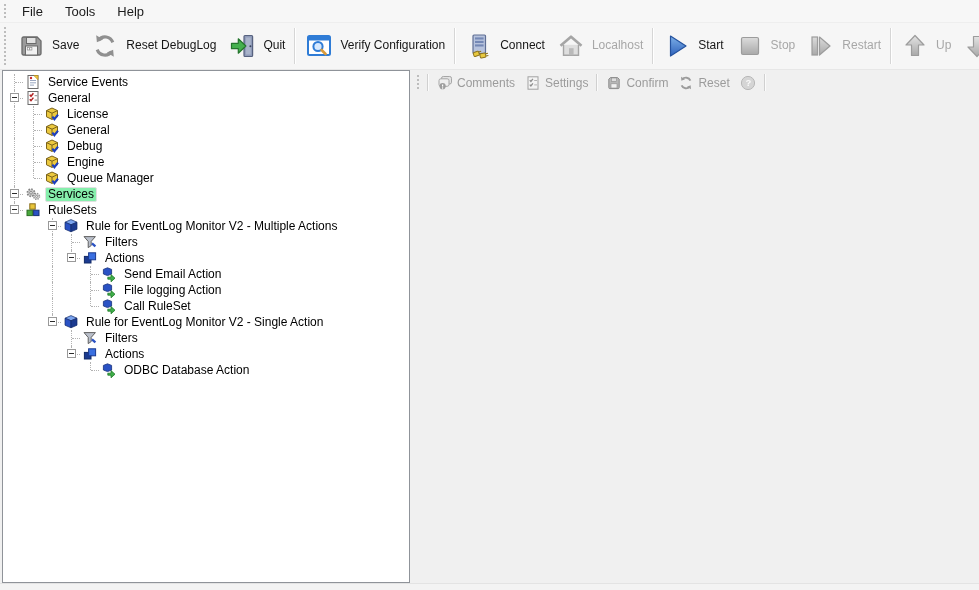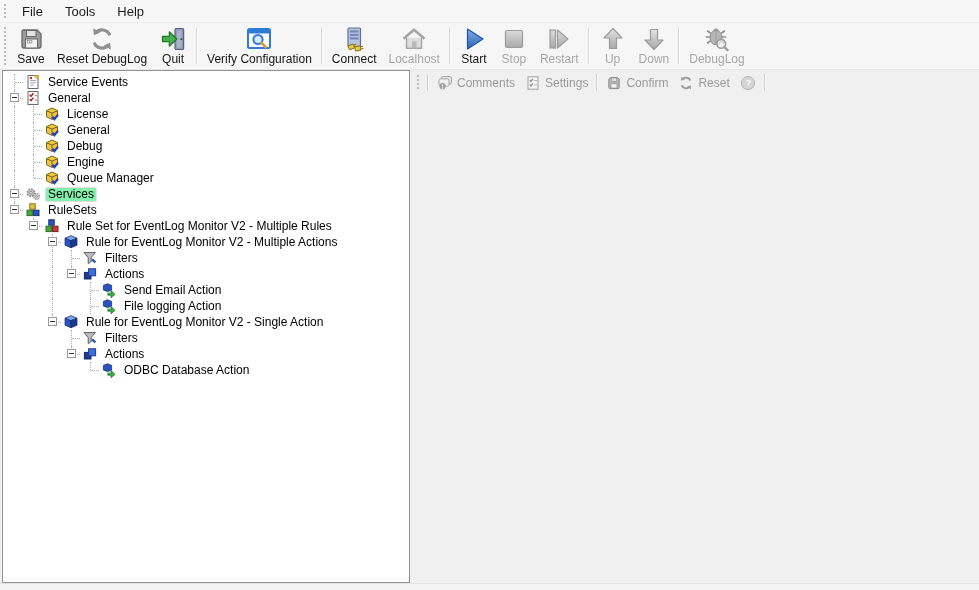--- a/index.html
+++ b/index.html
@@ -22,22 +22,22 @@
   }
   .menu-items{display:flex;align-items:center}
   .menu-item{padding:2px 11px;font-size:13px;color:#1c1c1c;white-space:nowrap;cursor:default}
 
   
   .toolbar{
     height:47px;flex:none;display:flex;align-items:stretch;
     background:#f6f6f6;border-bottom:1px solid #e7e7e7;padding-left:2px;box-sizing:border-box;
   }
   .tb-items{display:flex;align-items:stretch}
-  .tb-btn{display:flex;flex-direction:column;align-items:center;
-    padding:2px 6px 3px;gap:0;cursor:default}
+  .tb-btn{display:flex;flex-direction:row;align-items:center;
+    padding:2px 6px 3px;gap:7px;cursor:default}
   .tb-ico{width:28px;height:28px;display:block;flex:none}
   .tb-ico svg{width:28px;height:28px;display:block}
   .tb-lbl{font-size:12px;color:#161616;white-space:nowrap;line-height:13px}
   .tb-btn.disabled .tb-lbl{color:#a7a7a7}
   .tb-sep{width:0;border-left:1px solid #d6d6d6;border-right:1px solid #ffffff;margin:5px 3px;flex:none}
 
   
   .content{flex:1;display:flex;min-height:0}
   .tree-panel{
     width:408px;flex:none;margin-left:2px;background:#ffffff;
@@ -381,34 +381,20 @@
             <svg viewBox="0 0 16 16">
               <rect x="4.8" y="1.8" width="5.4" height="5.4" fill="#e8c53a" stroke="#8a6d1c"></rect>
               <rect x="2" y="8.2" width="5.4" height="5.4" fill="#49a83d" stroke="#2c6e24"></rect>
               <rect x="8.6" y="8.2" width="5.4" height="5.4" fill="#2a52c4" stroke="#183275"></rect>
             </svg>
           </span>
           <span class="t-lbl">RuleSets</span>
         </div>
         <div class="tree-row">
           <span class="cell none"></span>
-          <span class="cell end">
-            <span class="expbox"></span>
-          </span>
-          <span class="t-ico">
-            <svg viewBox="0 0 16 16">
-              <rect x="4.8" y="1.8" width="5.4" height="5.4" fill="#2a52c4" stroke="#183275"></rect>
-              <rect x="2" y="8.2" width="5.4" height="5.4" fill="#49a83d" stroke="#2c6e24"></rect>
-              <rect x="8.6" y="8.2" width="5.4" height="5.4" fill="#c23a3a" stroke="#7a1e1e"></rect>
-            </svg>
-          </span>
-          <span class="t-lbl">Rule Set for EventLog Monitor V2 - Multiple Rules</span>
-        </div>
-        <div class="tree-row">
-          <span class="cell none"></span>
           <span class="cell none"></span>
           <span class="cell branch">
             <span class="expbox"></span>
           </span>
           <span class="t-ico">
             <svg viewBox="0 0 16 16">
               <path d="M8 1.6l6 2.6L8 6.8 2 4.2z" fill="#7aa3ee" stroke="#122a66" stroke-width=".7"></path>
               <path d="M2 4.2l6 2.6v7L2 11.2z" fill="#2a52c4" stroke="#122a66" stroke-width=".7"></path>
               <path d="M14 4.2L8 6.8v7l6-2.6z" fill="#1b3a8f" stroke="#122a66" stroke-width=".7"></path>
             </svg>
@@ -463,20 +449,34 @@
           <span class="cell v"></span>
           <span class="cell none"></span>
           <span class="cell branch"></span>
           <span class="t-ico">
             <svg viewBox="0 0 16 16">
               <path d="M2.4 3.4L6.5 1.8l4.1 1.6v4.6L6.5 9.6 2.4 8z" fill="#2a52c4" stroke="#16307a" stroke-width=".8"></path>
               <path d="M6.8 11.2h3.2V8.6l4 3.6-4 3.6v-2.6H6.8z" fill="#3fae49" stroke="#1e7a27" stroke-width=".8"></path>
             </svg>
           </span>
           <span class="t-lbl">File logging Action</span>
+        </div>
+        <div class="tree-row">
+          <span class="cell none"></span>
+          <span class="cell none"></span>
+          <span class="cell v"></span>
+          <span class="cell none"></span>
+          <span class="cell end"></span>
+          <span class="t-ico">
+            <svg viewBox="0 0 16 16">
+              <path d="M2.4 3.4L6.5 1.8l4.1 1.6v4.6L6.5 9.6 2.4 8z" fill="#2a52c4" stroke="#16307a" stroke-width=".8"></path>
+              <path d="M6.8 11.2h3.2V8.6l4 3.6-4 3.6v-2.6H6.8z" fill="#3fae49" stroke="#1e7a27" stroke-width=".8"></path>
+            </svg>
+          </span>
+          <span class="t-lbl">Call RuleSet</span>
         </div>
         <div class="tree-row">
           <span class="cell none"></span>
           <span class="cell none"></span>
           <span class="cell end">
             <span class="expbox"></span>
           </span>
           <span class="t-ico">
             <svg viewBox="0 0 16 16">
               <path d="M8 1.6l6 2.6L8 6.8 2 4.2z" fill="#7aa3ee" stroke="#122a66" stroke-width=".7"></path>

